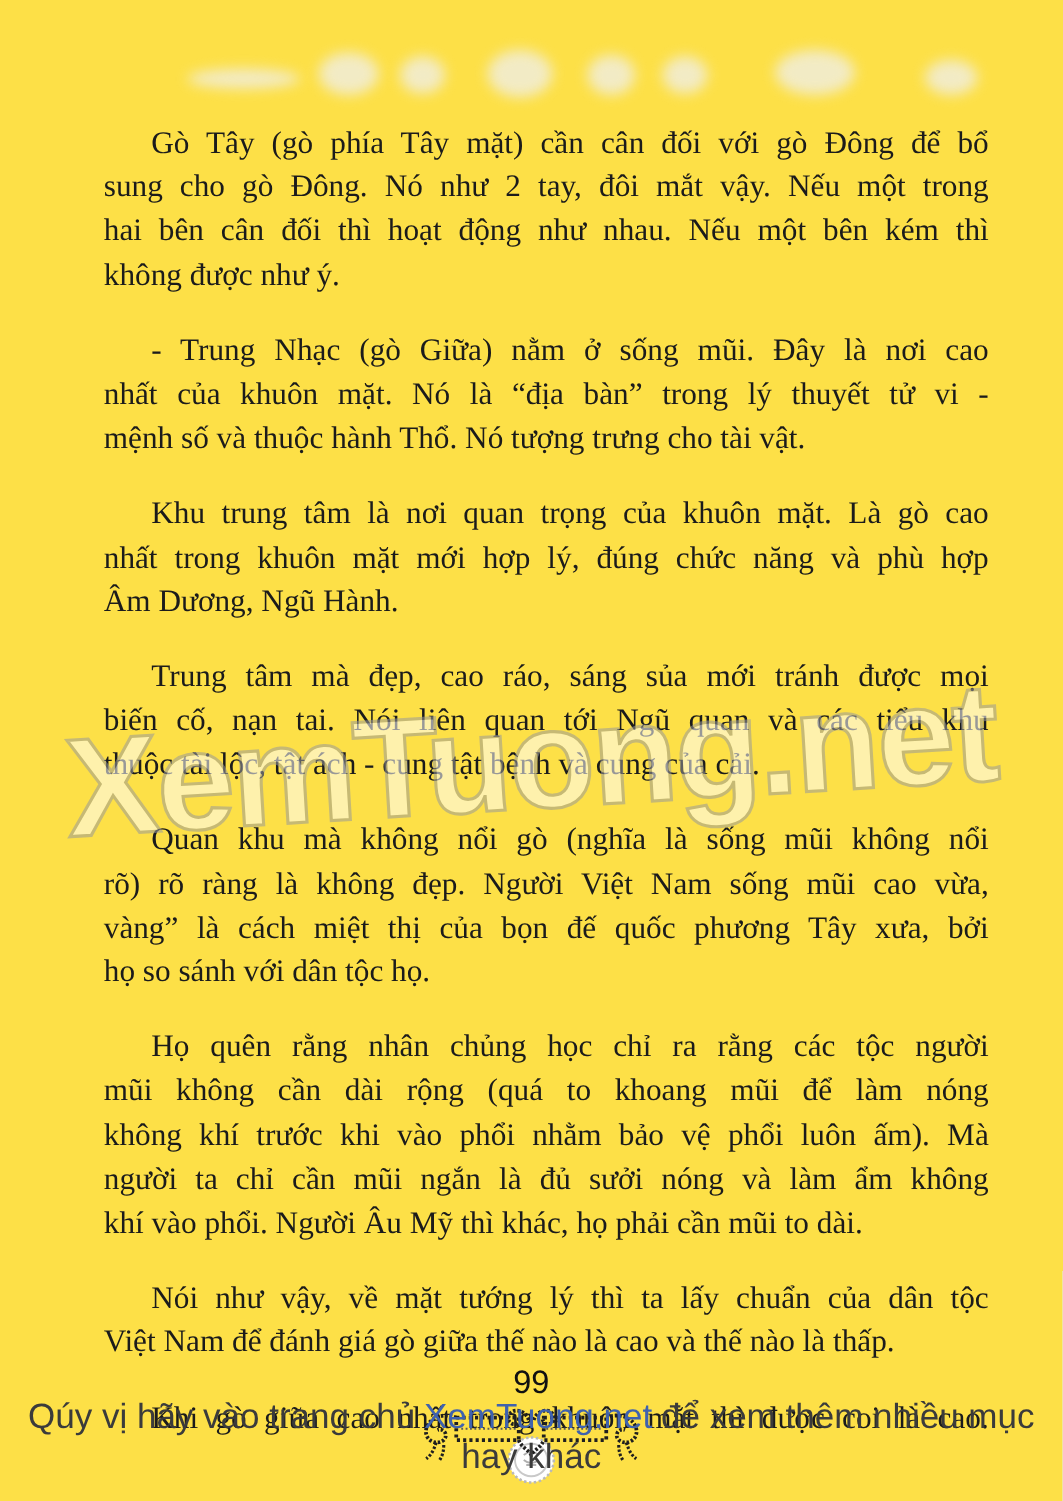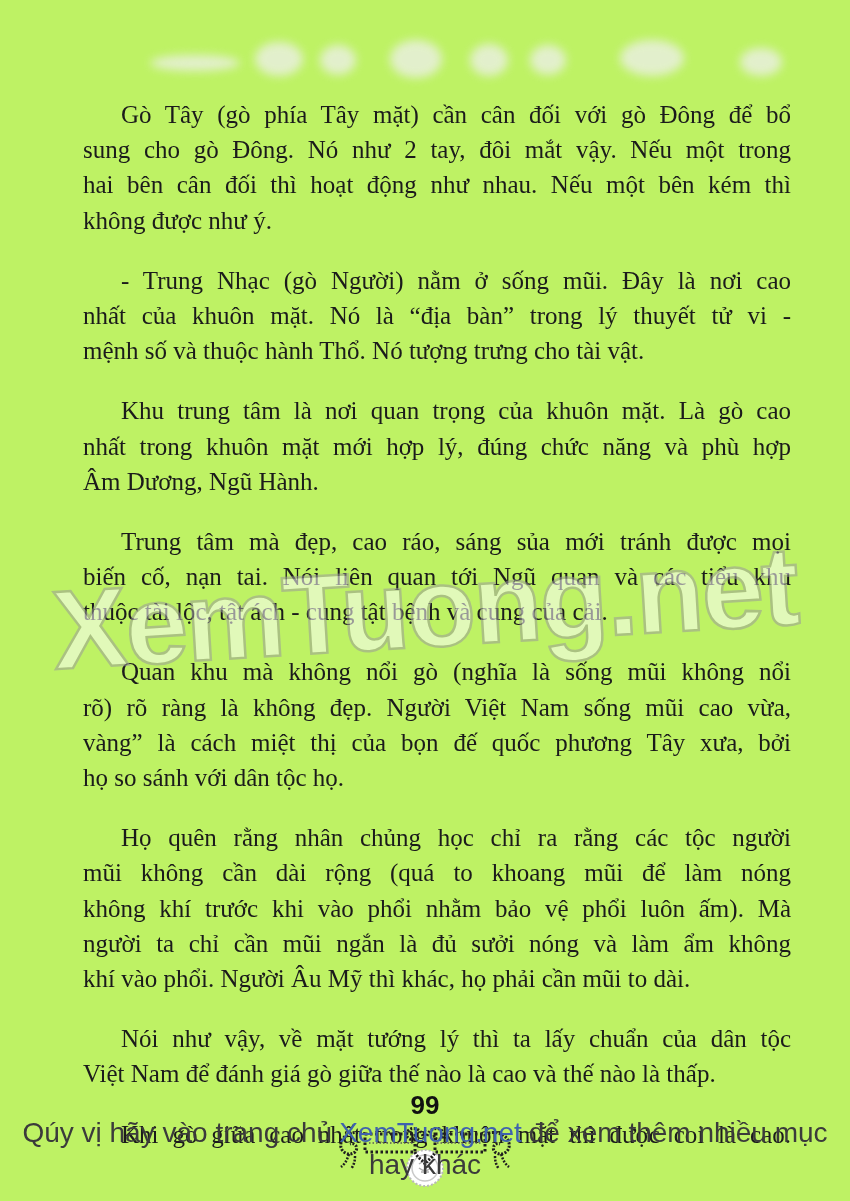--- a/index.html
+++ b/index.html
@@ -1,20 +1,20 @@
 <!DOCTYPE html>
 <html><head>
 <meta charset="utf-8">
 <style>
   html,body { margin:0; padding:0; background:#e8e8e8; }
   .page {
     position:relative;
     width:850px; height:1201px;
     margin:0 auto;
-    background:#bef264;
+    background:#fde047;
     overflow:hidden;
     font-family:"Liberation Serif","DejaVu Serif",serif;
   }
 
   
   .ghost {
     position:absolute;
     background:#efefef;
     border-radius:50%;
     filter:blur(5px);
@@ -58,21 +58,21 @@
     pointer-events:none;
     z-index:5;
   }
 
   .pagenum {
     position:absolute;
     top:1090px; left:0;
     width:100%;
     text-align:center;
     font-family:"Liberation Sans","DejaVu Sans",sans-serif;
-    font-weight:bold;
+    font-weight:normal;
     font-size:26px;
     color:#111111;
     z-index:3;
   }
 
   .ornament {
     position:absolute;
     top:1116px; left:50%;
     transform:translateX(-50%);
     z-index:2;
@@ -109,21 +109,21 @@
   <div class="content">
     <p class="para">
       </p>
       <div class="ln j first">Gò Tây (gò phía Tây mặt) cần cân đối với gò Đông để bổ</div>
       <div class="ln j">sung cho gò Đông. Nó như 2 tay, đôi mắt vậy. Nếu một trong</div>
       <div class="ln j">hai bên cân đối thì hoạt động như nhau. Nếu một bên kém thì</div>
       <div class="ln last">không được như ý.</div>
     <p></p>
     <p class="para">
       </p>
-      <div class="ln j first">- Trung Nhạc (gò Người) nằm ở sống mũi. Đây là nơi cao</div>
+      <div class="ln j first">- Trung Nhạc (gò Giữa) nằm ở sống mũi. Đây là nơi cao</div>
       <div class="ln j">nhất của khuôn mặt. Nó là “địa bàn” trong lý thuyết tử vi -</div>
       <div class="ln last">mệnh số và thuộc hành Thổ. Nó tượng trưng cho tài vật.</div>
     <p></p>
     <p class="para">
       </p>
       <div class="ln j first">Khu trung tâm là nơi quan trọng của khuôn mặt. Là gò cao</div>
       <div class="ln j">nhất trong khuôn mặt mới hợp lý, đúng chức năng và phù hợp</div>
       <div class="ln last">Âm Dương, Ngũ Hành.</div>
     <p></p>
     <p class="para">

